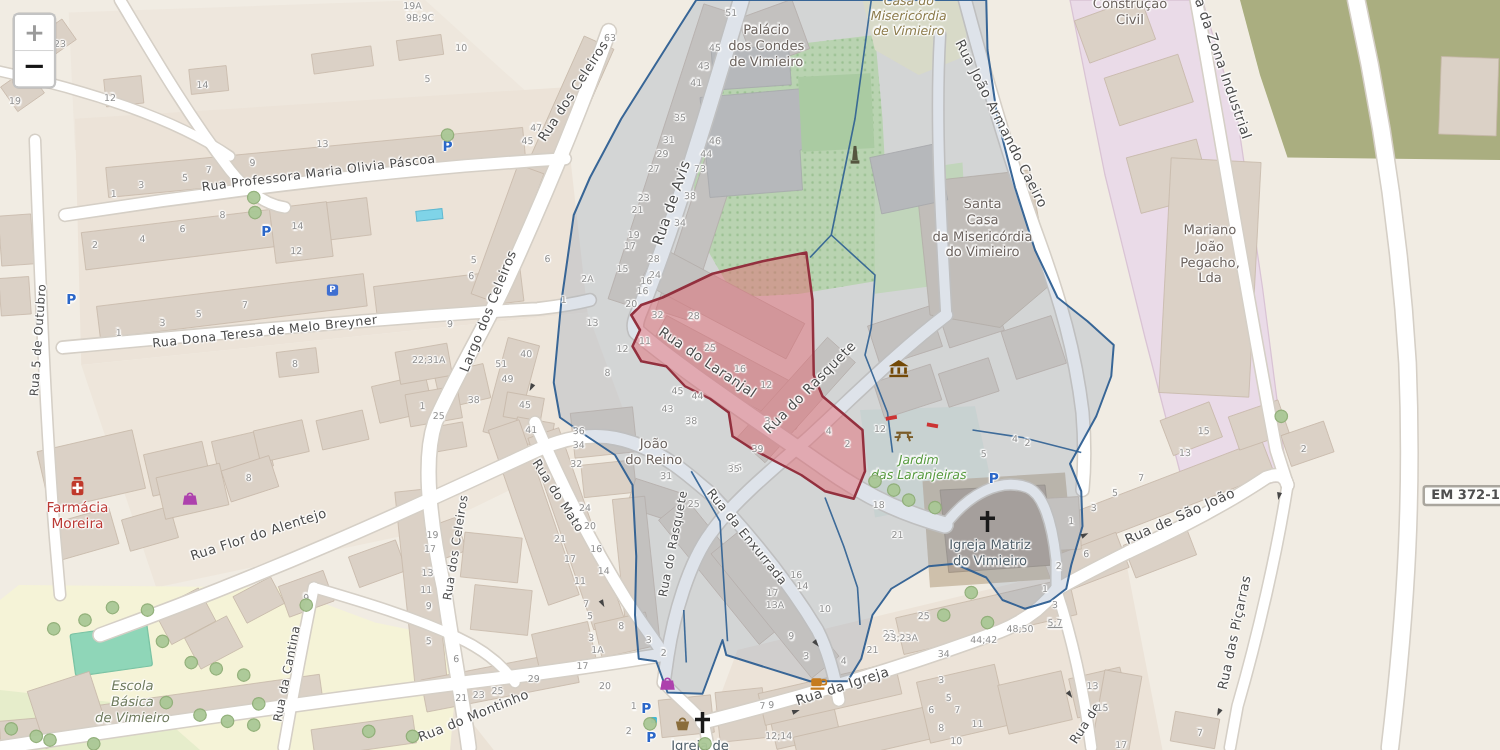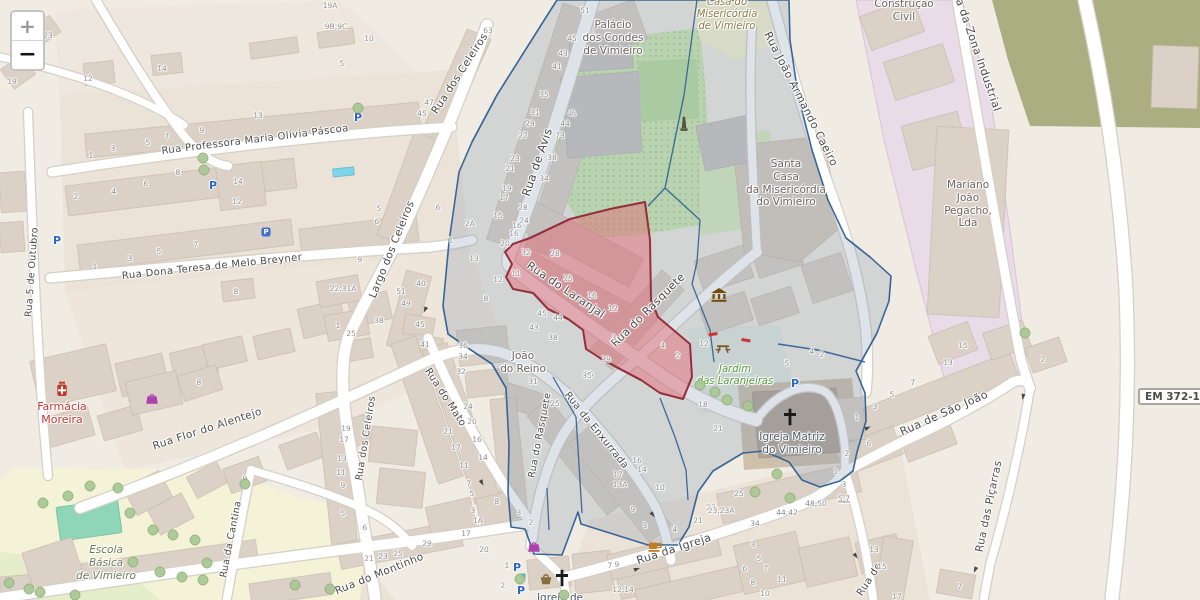--- a/index.html
+++ b/index.html
@@ -364,41 +364,41 @@
       <div class="lbl hn" style="left: 95px; top: 266px; transform: translate(-50%, -50%);">1</div>
       <div class="lbl hn" style="left: 130px; top: 258px; transform: translate(-50%, -50%);">3</div>
       <div class="lbl hn" style="left: 159px; top: 251px; transform: translate(-50%, -50%);">5</div>
       <div class="lbl hn" style="left: 196px; top: 244px; transform: translate(-50%, -50%);">7</div>
       <div class="lbl hn" style="left: 236px; top: 291px; transform: translate(-50%, -50%);">8</div>
       <div class="lbl hn" style="left: 48px; top: 35px; transform: translate(-50%, -50%);">23</div>
       <div class="lbl hn" style="left: 12px; top: 81px; transform: translate(-50%, -50%);">19</div>
       <div class="lbl hn" style="left: 88px; top: 78px; transform: translate(-50%, -50%);">12</div>
       <div class="lbl hn" style="left: 162px; top: 68px; transform: translate(-50%, -50%);">14</div>
       <div class="lbl hn" style="left: 330px; top: 5px; transform: translate(-50%, -50%);">19A</div>
-      <div class="lbl hn" style="left: 336px; top: 26px; transform: translate(-50%, -50%); text-align: right;">9B;9C</div>
+      <div class="lbl hn" style="left: 336px; top: 14px; transform: translate(-50%, -50%); text-align: right;">9B;9C</div>
       <div class="lbl hn" style="left: 369px; top: 38px; transform: translate(-50%, -50%);">10</div>
       <div class="lbl hn" style="left: 342px; top: 63px; transform: translate(-50%, -50%);">5</div>
       <div class="lbl hn" style="left: 488px; top: 30px; transform: translate(-50%, -50%);">63</div>
       <div class="lbl hn" style="left: 429px; top: 102px; transform: translate(-50%, -50%);">47</div>
       <div class="lbl hn" style="left: 422px; top: 113px; transform: translate(-50%, -50%);">45</div>
       <div class="lbl hn" style="left: 258px; top: 115px; transform: translate(-50%, -50%);">13</div>
       <div class="lbl hn" style="left: 585px; top: 10px; transform: translate(-50%, -50%);">51</div>
       <div class="lbl hn" style="left: 572px; top: 38px; transform: translate(-50%, -50%);">45</div>
       <div class="lbl hn" style="left: 563px; top: 53px; transform: translate(-50%, -50%);">43</div>
       <div class="lbl hn" style="left: 557px; top: 66px; transform: translate(-50%, -50%);">41</div>
       <div class="lbl hn" style="left: 544px; top: 94px; transform: translate(-50%, -50%);">35</div>
       <div class="lbl hn" style="left: 535px; top: 112px; transform: translate(-50%, -50%);">31</div>
       <div class="lbl hn" style="left: 530px; top: 123px; transform: translate(-50%, -50%);">29</div>
       <div class="lbl hn" style="left: 523px; top: 135px; transform: translate(-50%, -50%);">27</div>
       <div class="lbl hn" style="left: 515px; top: 158px; transform: translate(-50%, -50%);">23</div>
       <div class="lbl hn" style="left: 510px; top: 168px; transform: translate(-50%, -50%);">21</div>
       <div class="lbl hn" style="left: 507px; top: 188px; transform: translate(-50%, -50%);">19</div>
       <div class="lbl hn" style="left: 504px; top: 197px; transform: translate(-50%, -50%);">17</div>
       <div class="lbl hn" style="left: 498px; top: 215px; transform: translate(-50%, -50%);">15</div>
-      <div class="lbl hn" style="left: 572px; top: 113px; transform: translate(-50%, -50%); font-family: Liberation Serif, serif;">46</div>
+      <div class="lbl hn" style="left: 572px; top: 113px; transform: translate(-50%, -50%);">46</div>
       <div class="lbl hn" style="left: 565px; top: 123px; transform: translate(-50%, -50%);">44</div>
       <div class="lbl hn" style="left: 560px; top: 135px; transform: translate(-50%, -50%);">73</div>
       <div class="lbl hn" style="left: 552px; top: 157px; transform: translate(-50%, -50%);">38</div>
       <div class="lbl hn" style="left: 544px; top: 178px; transform: translate(-50%, -50%);">34</div>
       <div class="lbl hn" style="left: 523px; top: 207px; transform: translate(-50%, -50%);">28</div>
       <div class="lbl hn" style="left: 524px; top: 220px; transform: translate(-50%, -50%);">24</div>
       <div class="lbl hn" style="left: 514px; top: 233px; transform: translate(-50%, -50%);">16</div>
       <div class="lbl hn" style="left: 438px; top: 207px; transform: translate(-50%, -50%);">6</div>
       <div class="lbl hn" style="left: 470px; top: 223px; transform: translate(-50%, -50%);">2A</div>
       <div class="lbl hn" style="left: 379px; top: 208px; transform: translate(-50%, -50%);">5</div>

